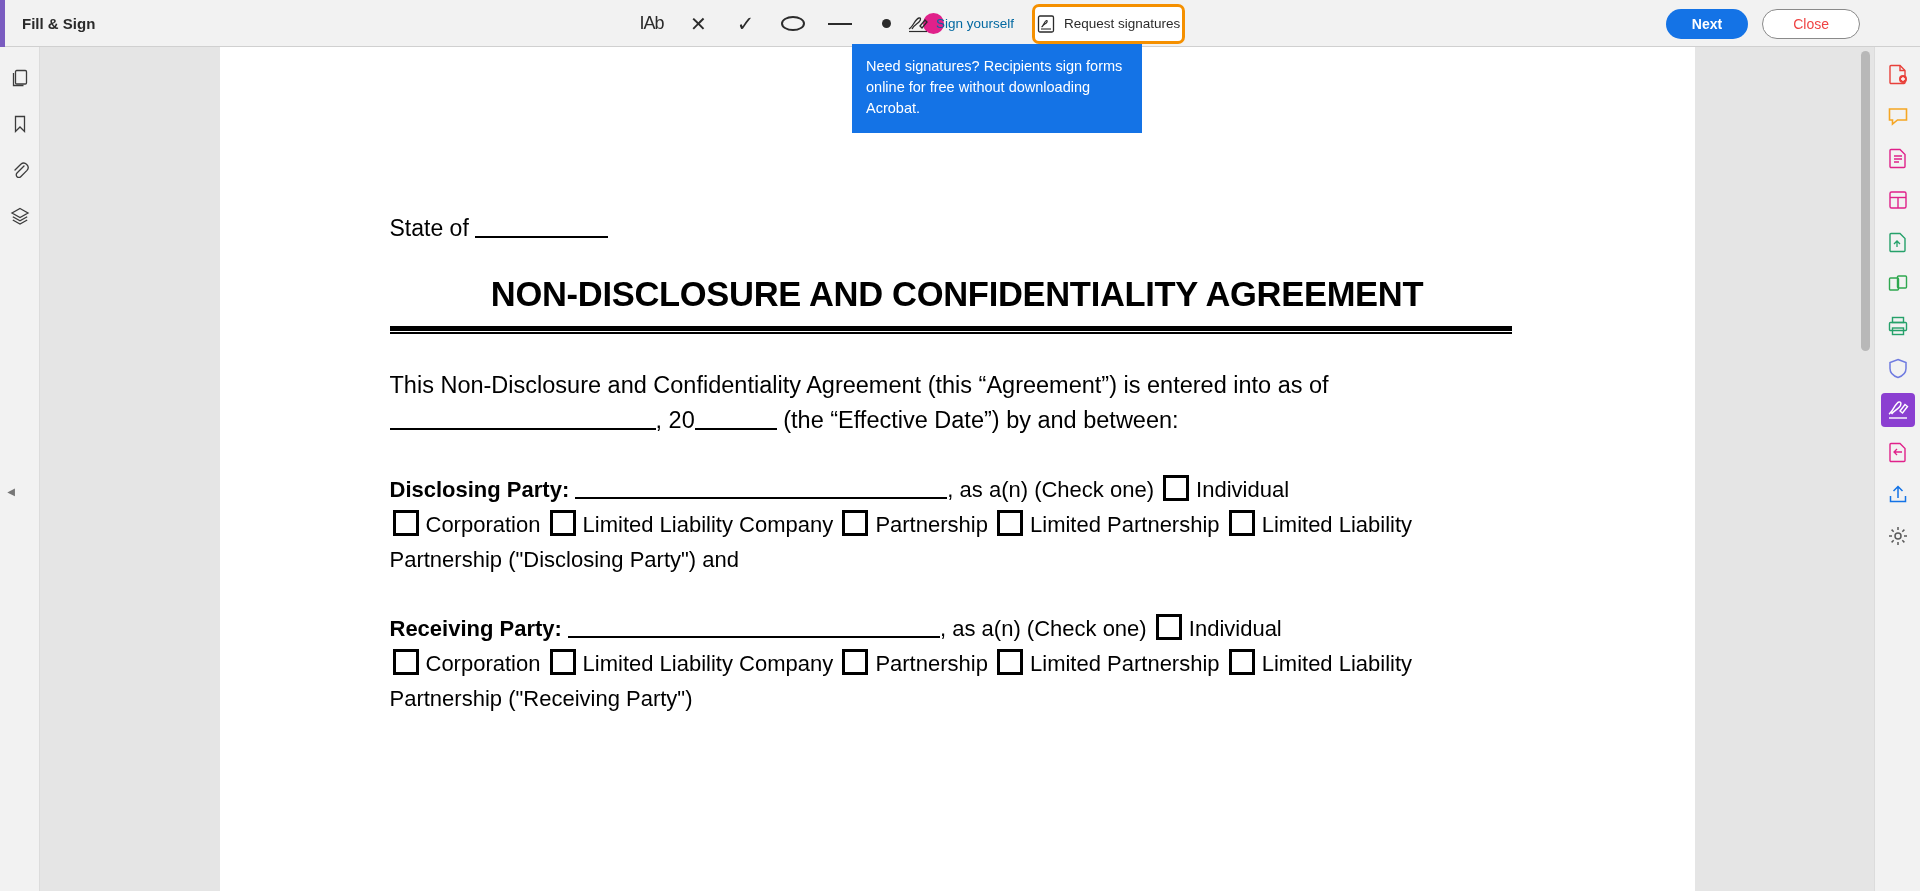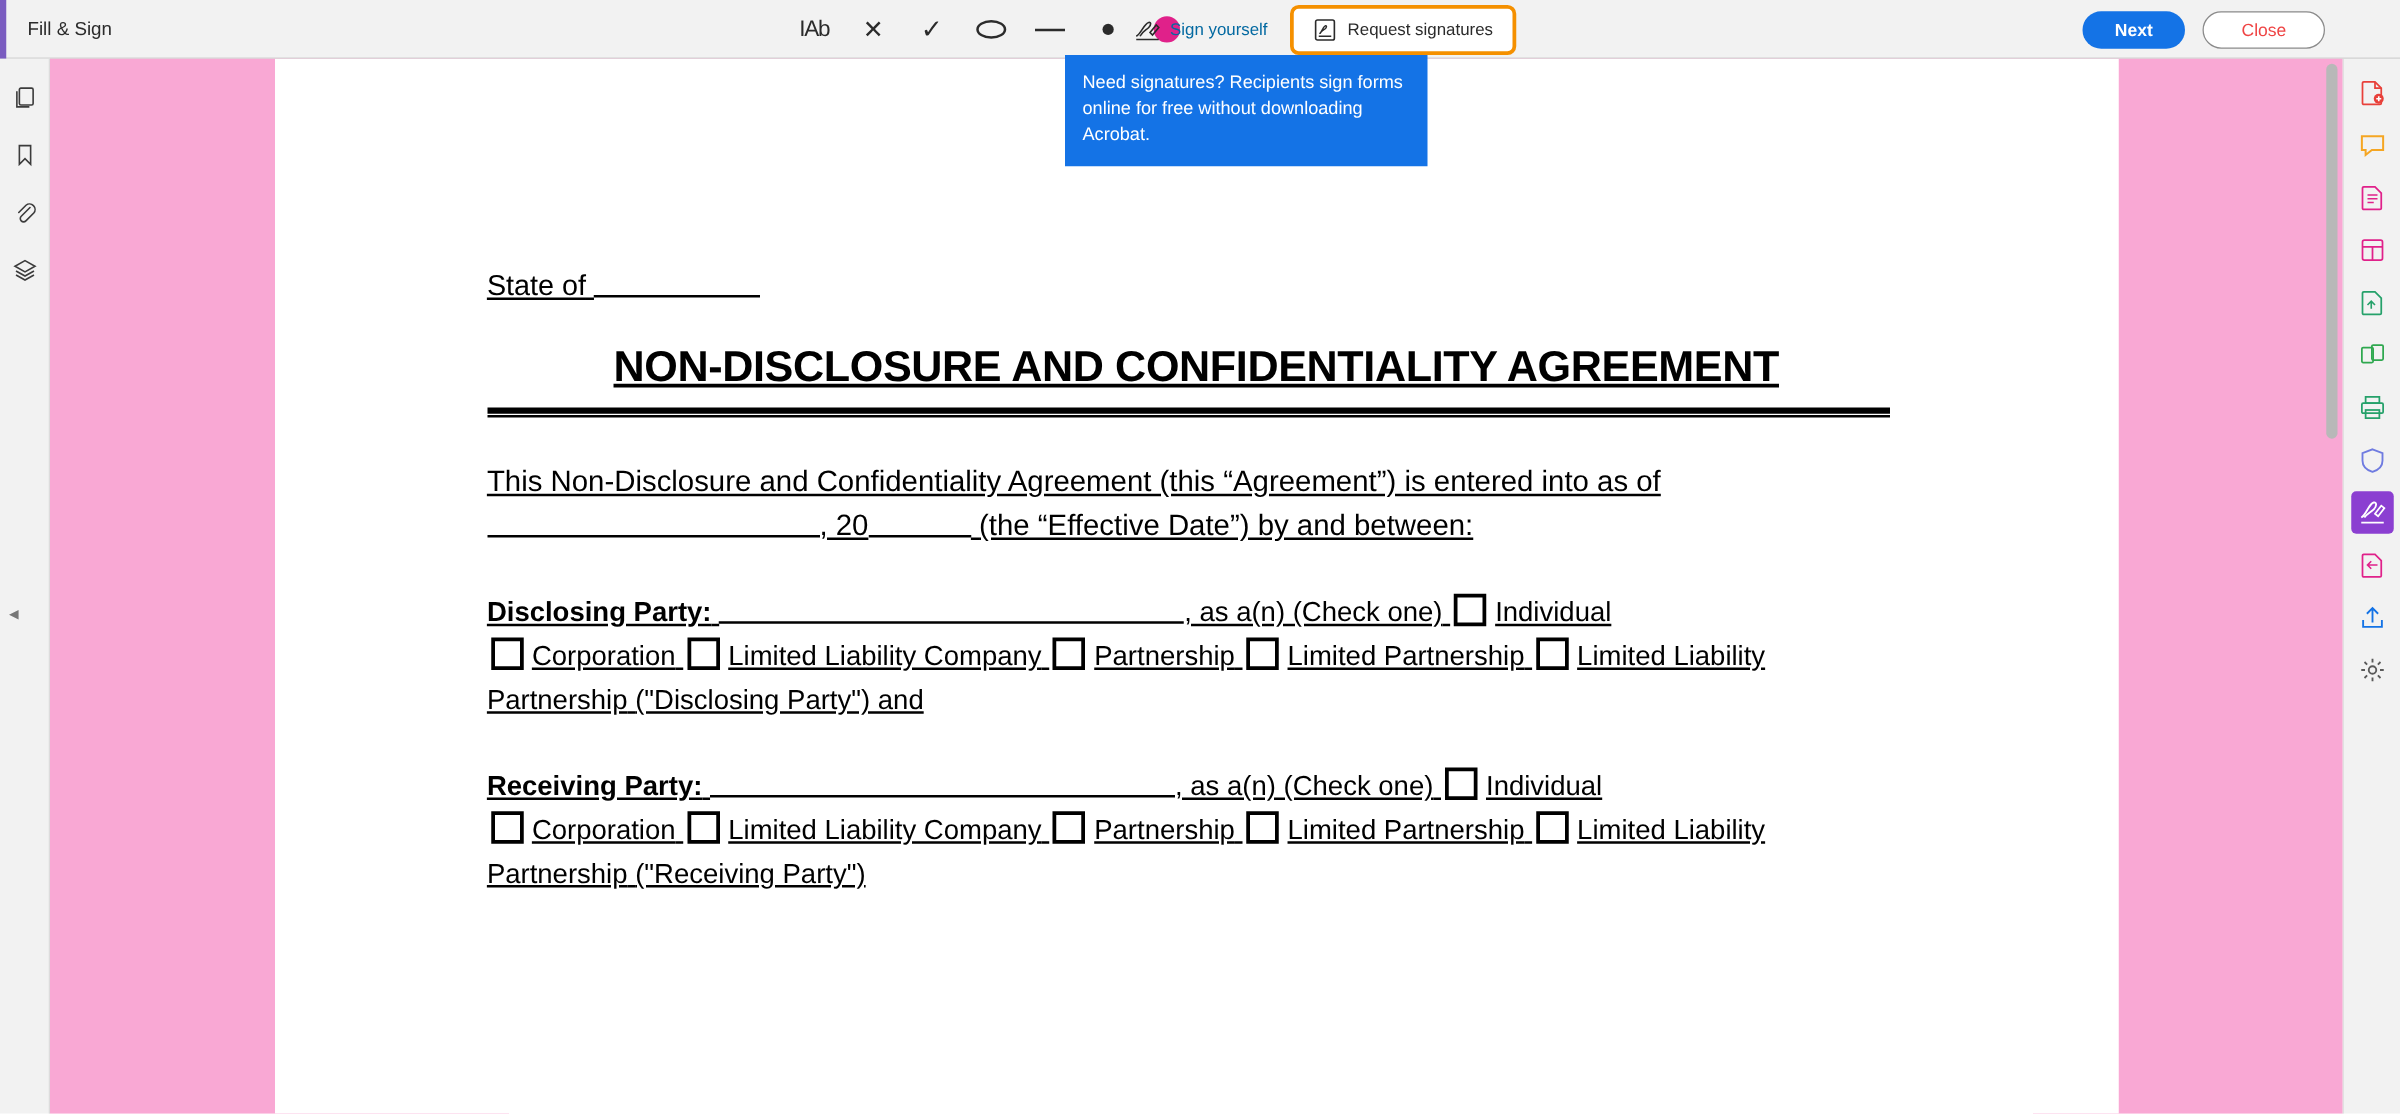--- a/index.html
+++ b/index.html
@@ -31,20 +31,21 @@
   .toolbar-accent {
     width: 5px;
     height: 47px;
     background: #7a5cc0;
   }
   .toolbar-title {
     font-size: 15px;
     color: #2b2b2b;
     margin-left: 17px;
     white-space: nowrap;
+    font-weight: bold;
   }
 
   .tool-cluster {
     position: absolute;
     left: 628px;
     top: 0;
     height: 47px;
     display: flex;
     align-items: center;
     gap: 0px;
@@ -85,21 +86,21 @@
     padding: 0 10px;
     font-size: 13.5px;
     color: #0369a1;
     cursor: pointer;
     border-radius: 4px;
     white-space: nowrap;
   }
   .request-sig {
     display: flex; align-items: center; gap: 9px;
     height: 40px;
-    padding: 0 16px;
+    padding: 0 2px;
     margin-left: 8px;
     font-size: 13.5px;
     color: #2b2b2b;
     background: #ffffff;
     border: 3px solid #f59000;
     border-radius: 7px;
     cursor: pointer;
     white-space: nowrap;
   }
 
@@ -178,26 +179,25 @@
     width: 16px; height: 40px;
     display: flex; align-items: center; justify-content: center;
     font-size: 10px;
     color: #777;
     cursor: pointer;
   }
 
   
   .doc-area {
     flex: 1;
-    background: #f9a8d4;
+    background: #e5e5e5;
     position: relative;
     overflow: hidden;
     display: flex;
     justify-content: center;
-    text-decoration: underline;
   }
   .page {
     width: 1475px;
     background: #ffffff;
     padding: 0 170px;
     position: relative;
   }
 
   .doc-text { color: #000000; }
   .state-line {

